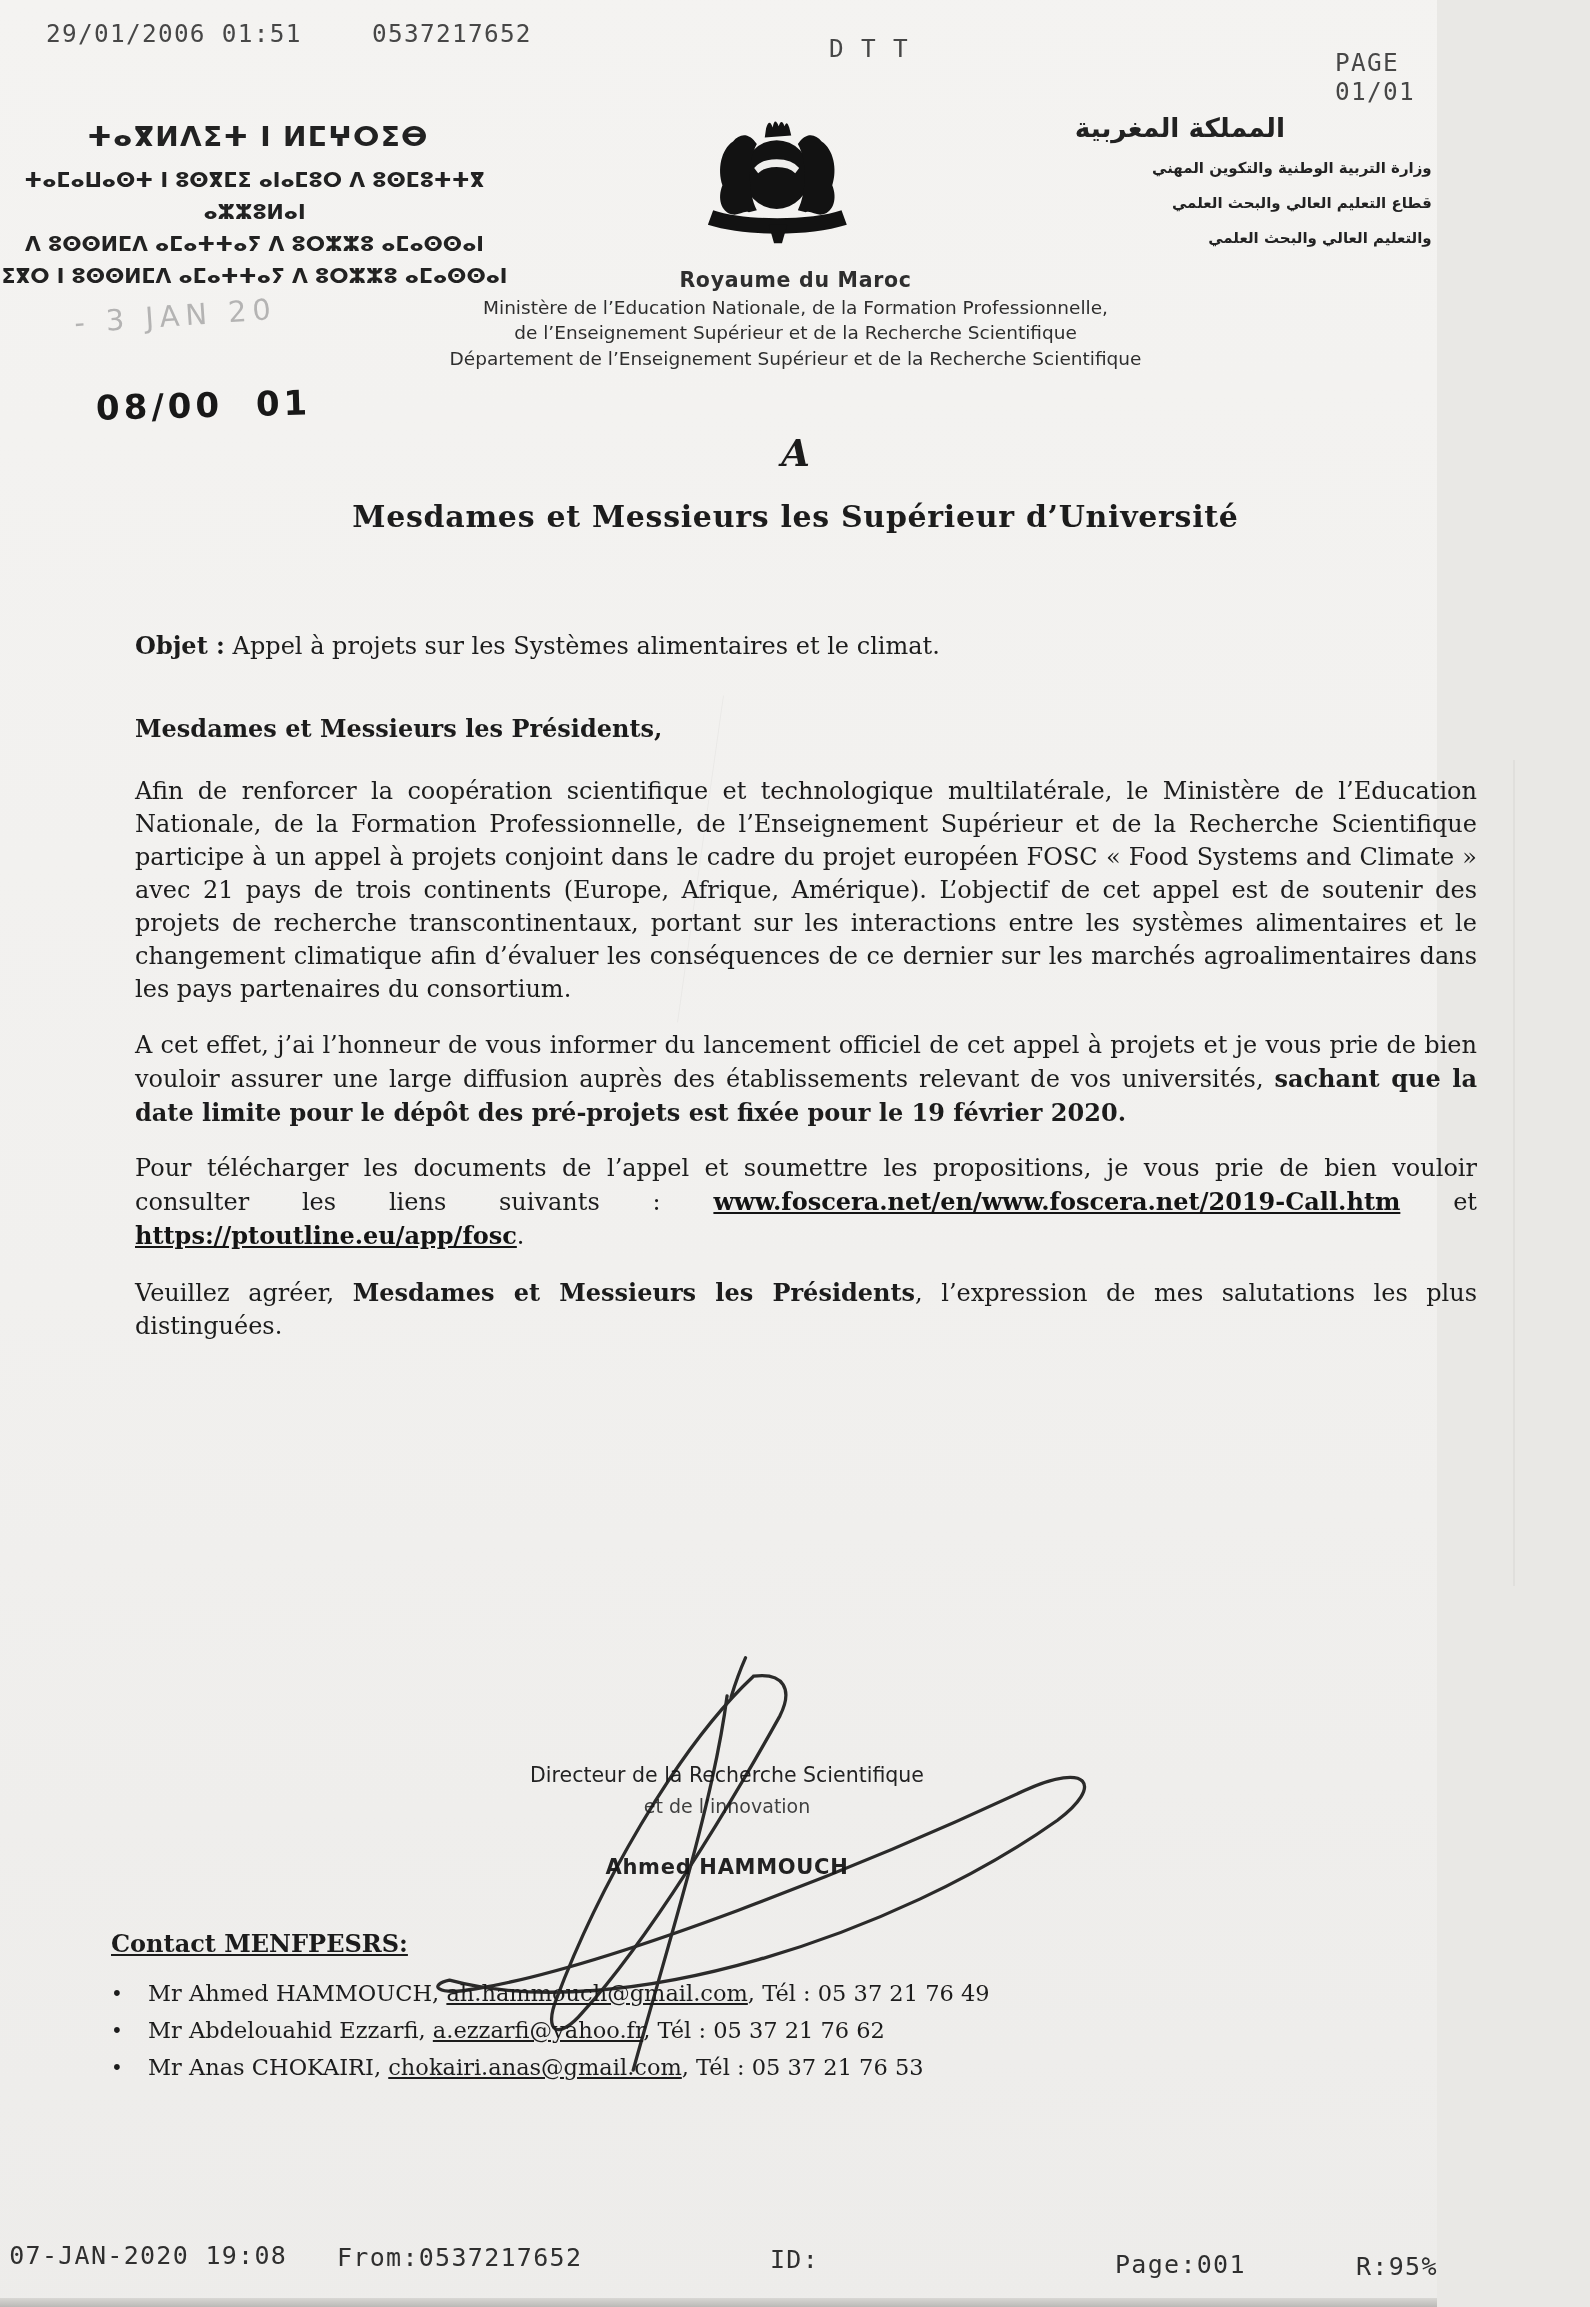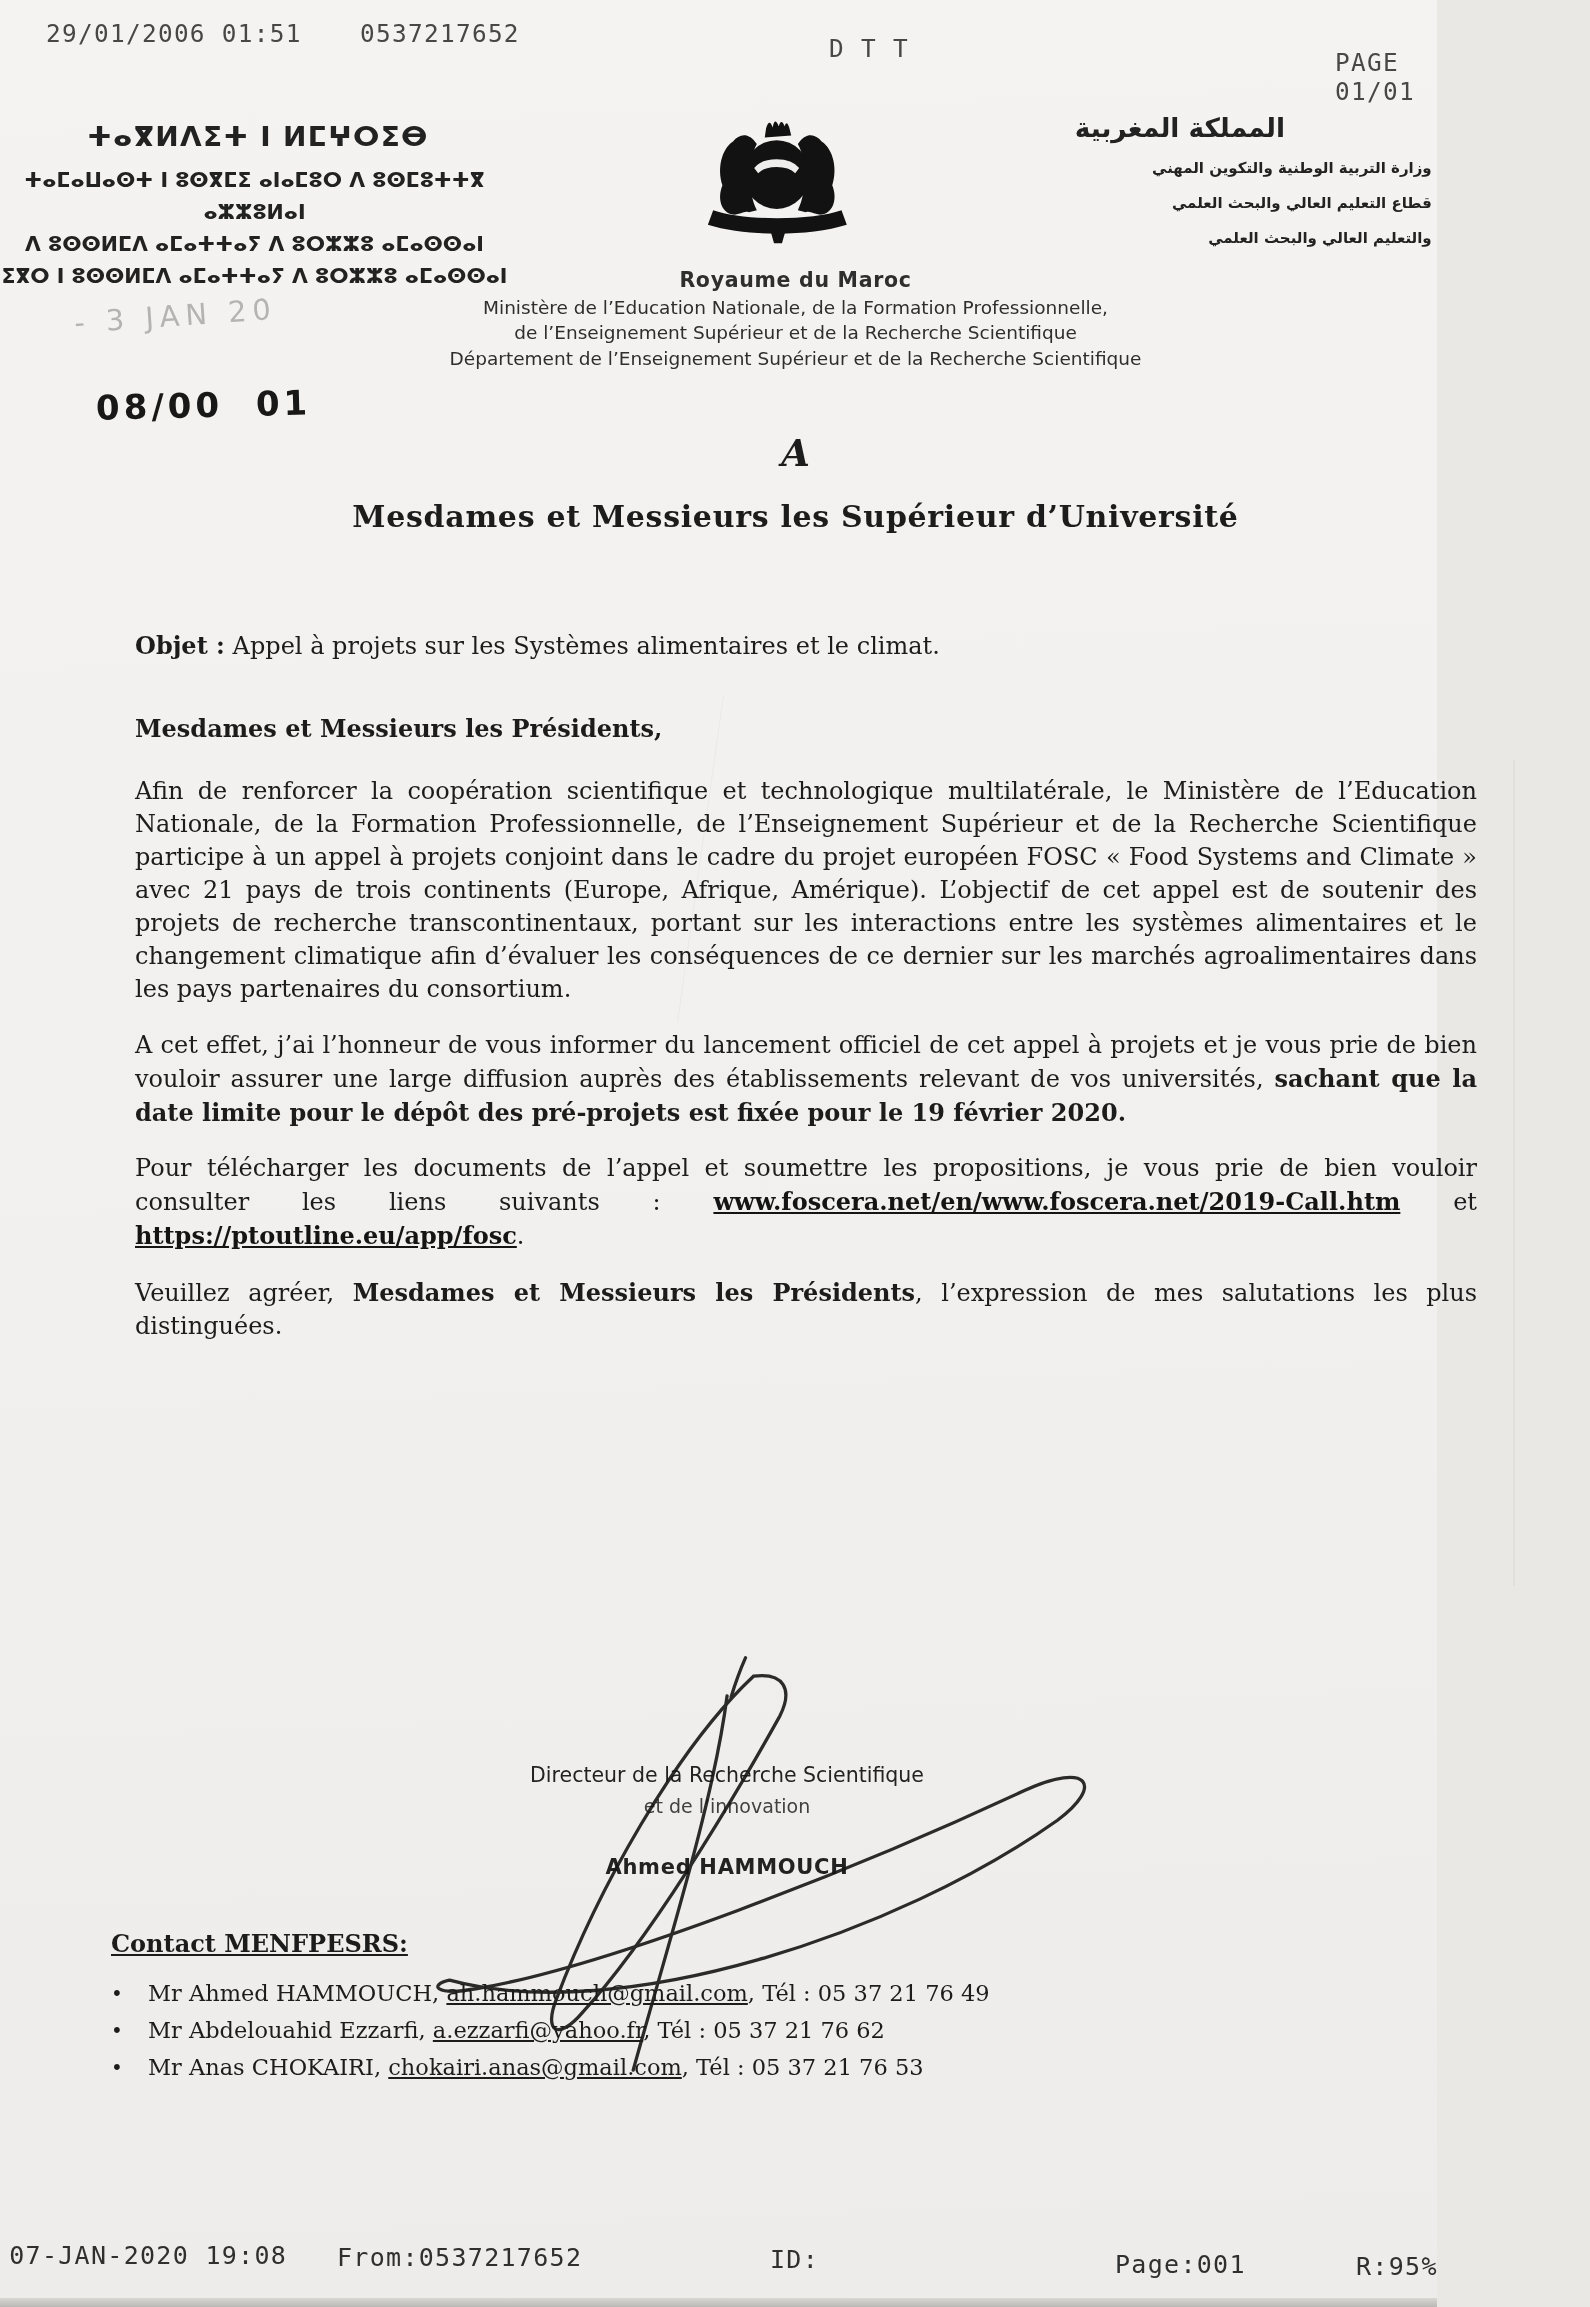--- a/index.html
+++ b/index.html
@@ -63,21 +63,21 @@
   .contact-row{display:flex;align-items:baseline;line-height:36px;}
   .bullet{width:37px;font-size:20px;}
   .email{text-decoration:underline;}
 </style>
 </head>
 <body>
 
 <div class="page">
 
   <span class="fax fax-top" style="left:46px;top:18.5px">29/01/2006  01:51</span>
-  <span class="fax fax-top" style="left:360px;top:18.5px">0537217652</span>
+  <span class="fax fax-top" style="left:372px;top:18.5px">0537217652</span>
   <span class="fax fax-top" style="left:829px;top:34px">D T T</span>
   <span class="fax fax-top" style="left:1335px;top:48px">PAGE  01/01</span>
 
   <div class="tifinagh tif-l1">ⵜⴰⴳⵍⴷⵉⵜ ⵏ ⵍⵎⵖⵔⵉⴱ</div>
   <div class="tifinagh tif-rest">
     <div>ⵜⴰⵎⴰⵡⴰⵙⵜ ⵏ ⵓⵙⴳⵎⵉ ⴰⵏⴰⵎⵓⵔ ⴷ ⵓⵙⵎⵓⵜⵜⴳ ⴰⵣⵣⵓⵍⴰⵏ</div>
     <div>ⴷ ⵓⵙⵙⵍⵎⴷ ⴰⵎⴰⵜⵜⴰⵢ ⴷ ⵓⵔⵣⵣⵓ ⴰⵎⴰⵙⵙⴰⵏ</div>
     <div>ⵉⴳⵔ ⵏ ⵓⵙⵙⵍⵎⴷ ⴰⵎⴰⵜⵜⴰⵢ ⴷ ⵓⵔⵣⵣⵓ ⴰⵎⴰⵙⵙⴰⵏ</div>
   </div>
 

